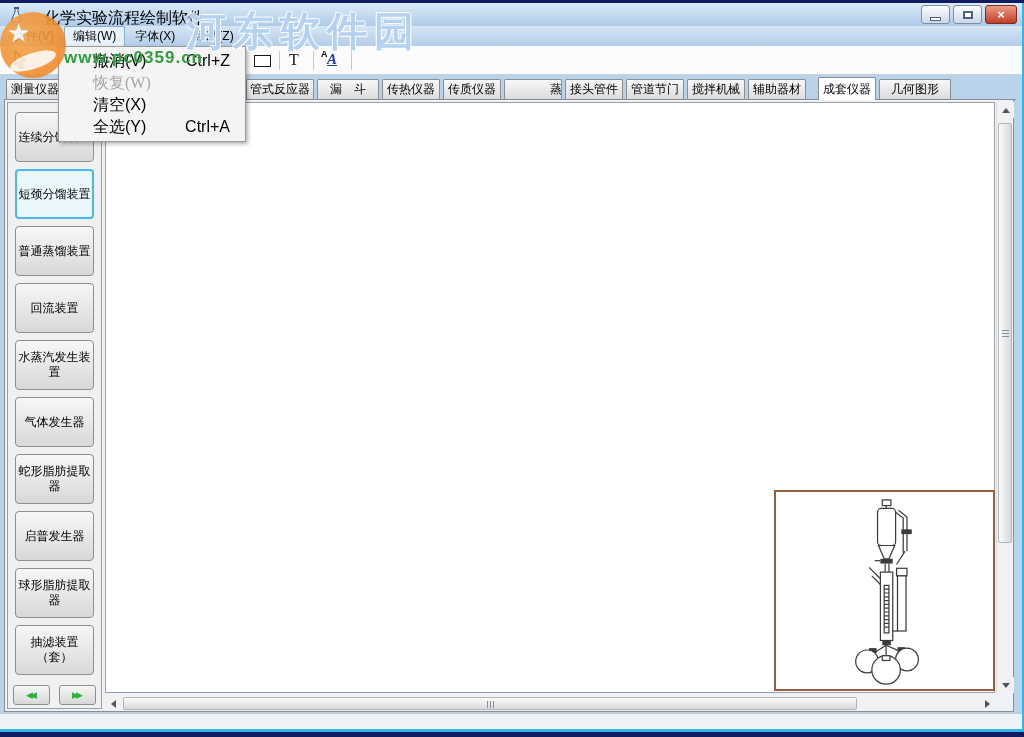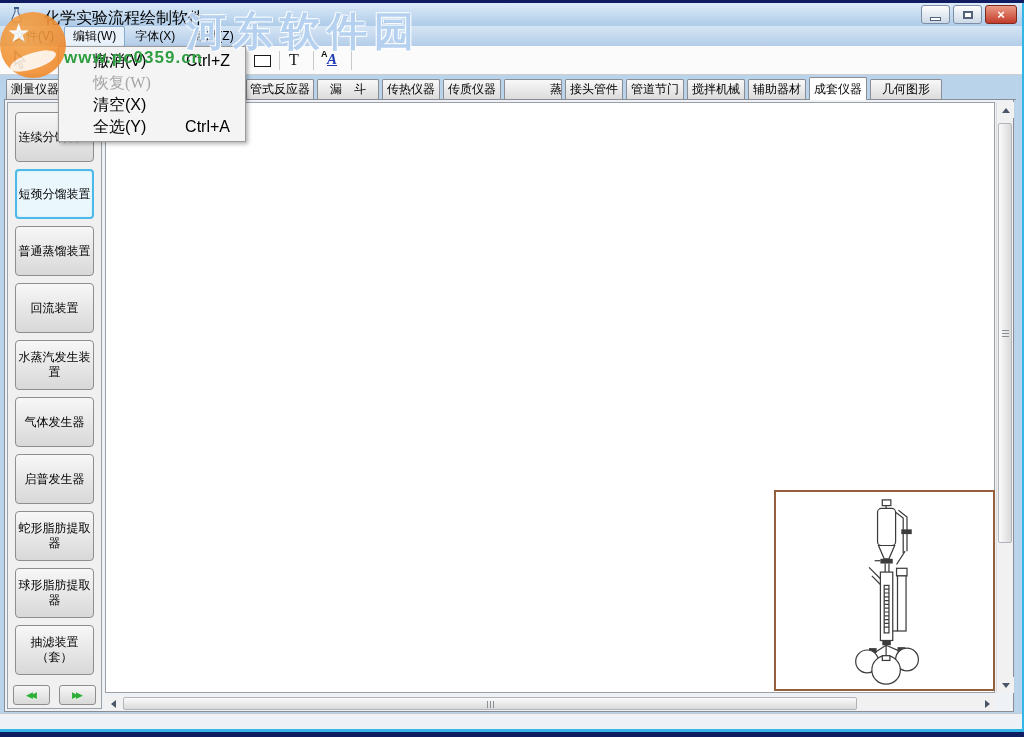--- a/index.html
+++ b/index.html
@@ -33,21 +33,21 @@
   .tb-sep{position:absolute;top:5px;width:1px;height:19px;background:#c9c9c9;}
   .tb-rect{position:absolute;left:254px;top:9px;width:17px;height:12px;border:1px solid #1a1a1a;background:#fff;}
   .tb-text{position:absolute;left:289px;top:5px;font-family:"Liberation Serif",serif;font-size:16px;color:#111;}
   .tb-font{position:absolute;left:321px;top:3px;width:24px;height:22px;}
   .tb-font .small-a{position:absolute;left:0;top:0;font-size:9px;color:#111;font-weight:bold;}
   .tb-font .big-a{position:absolute;left:6px;top:2px;font-size:15px;font-style:italic;font-weight:bold;color:#1f3bb3;text-decoration:underline;font-family:"Liberation Serif",serif;}
 
   
   .tabstrip{position:absolute;left:4px;top:78px;width:1012px;height:22px;display:flex;align-items:flex-end;gap:3px;padding-left:2px;border-bottom:1px solid #8a8d94;}
   .tab{height:20px;line-height:19px;font-size:12px;text-align:center;color:#000;background:linear-gradient(#f8f8f8,#dcdcdc);border:1px solid #8a8d94;border-bottom:none;border-radius:2px 2px 0 0;white-space:nowrap;overflow:hidden;}
-  .tab.active{height:23px;line-height:23px;background:#fff;margin-bottom:-1px;position:relative;z-index:6;}
+  .tab.active{height:23px;line-height:23px;background:#fff;margin-bottom:-1px;position:relative;z-index:6;margin-left:9px;}
   .tab-spacer{width:176px;height:1px;}
 
   
   .content{position:absolute;left:4px;top:100px;width:1010px;height:612px;background:#eef1f5;border:1px solid #8a8d94;border-top:none;}
 
   
   .sidebar{position:absolute;left:2px;top:2px;width:95px;height:607px;border:1px solid #9aa0a6;background:#f0f0f0;display:flex;flex-direction:column;align-items:center;padding-top:9px;}
   .side-btn{width:79px;height:50px;margin-bottom:7px;display:flex;align-items:center;justify-content:center;text-align:center;font-size:12px;line-height:15px;color:#000;border:1px solid #8e8e8e;border-radius:4px;background:linear-gradient(#f7f7f7,#d8d8d8);padding:1px;}
   .side-btn.selected{border:2px solid #4db9e8;background:#eaf7fd;box-shadow:inset 0 0 2px #bfe7f8;}
   .side-nav{display:flex;gap:9px;margin-top:3px;}
@@ -162,22 +162,22 @@
 
   <div class="content">
 
     <div class="sidebar">
       <div class="side-btn">连续分馏装置</div>
       <div class="side-btn selected">短颈分馏装置</div>
       <div class="side-btn">普通蒸馏装置</div>
       <div class="side-btn">回流装置</div>
       <div class="side-btn">水蒸汽发生装置</div>
       <div class="side-btn">气体发生器</div>
+      <div class="side-btn">蛇形脂肪提取器</div>
       <div class="side-btn">启普发生器</div>
-      <div class="side-btn">蛇形脂肪提取器</div>
       <div class="side-btn">球形脂肪提取器</div>
       <div class="side-btn">抽滤装置（套）</div>
       <div class="side-nav">
         <div class="nav-btn">
             <span>◀◀</span>
           </div>
         <div class="nav-btn">
             <span>▶▶</span>
           </div>
       </div>

